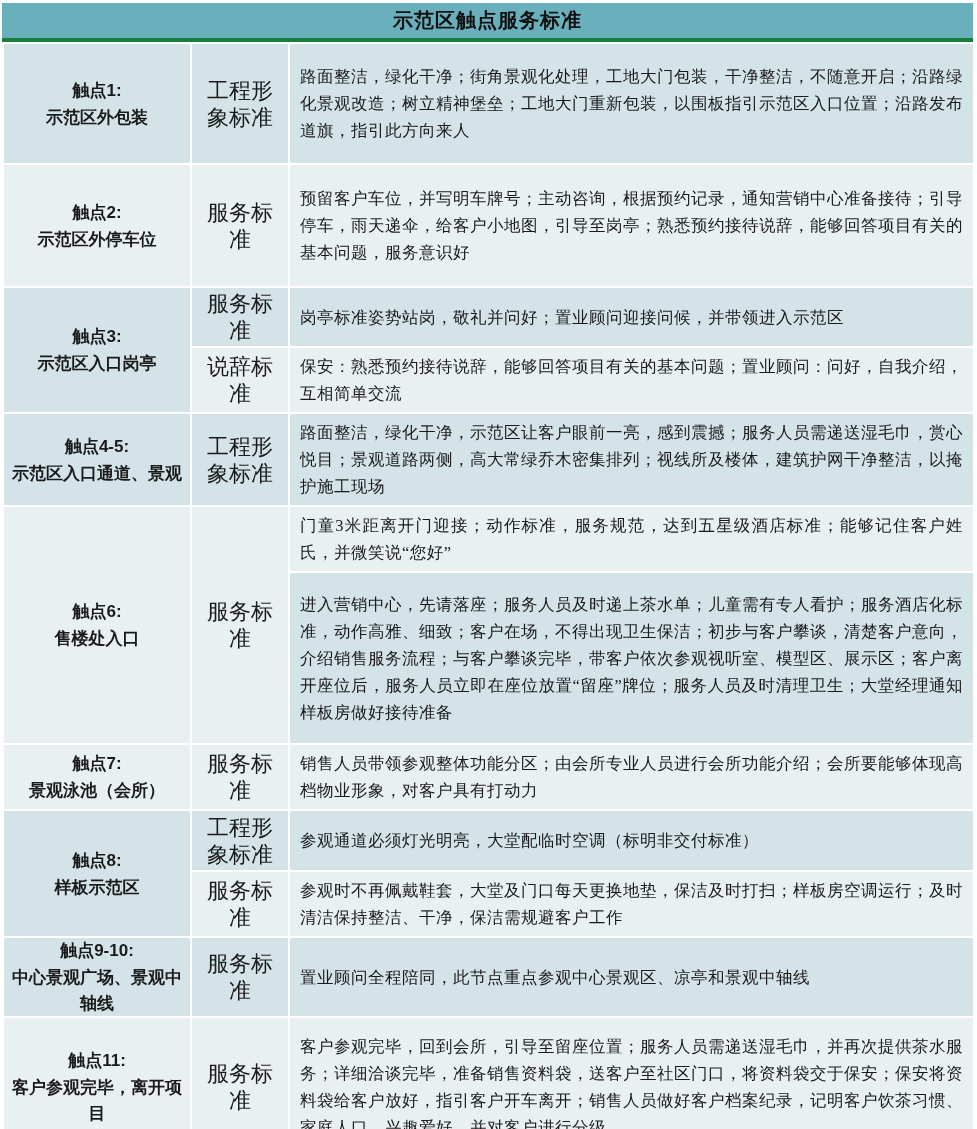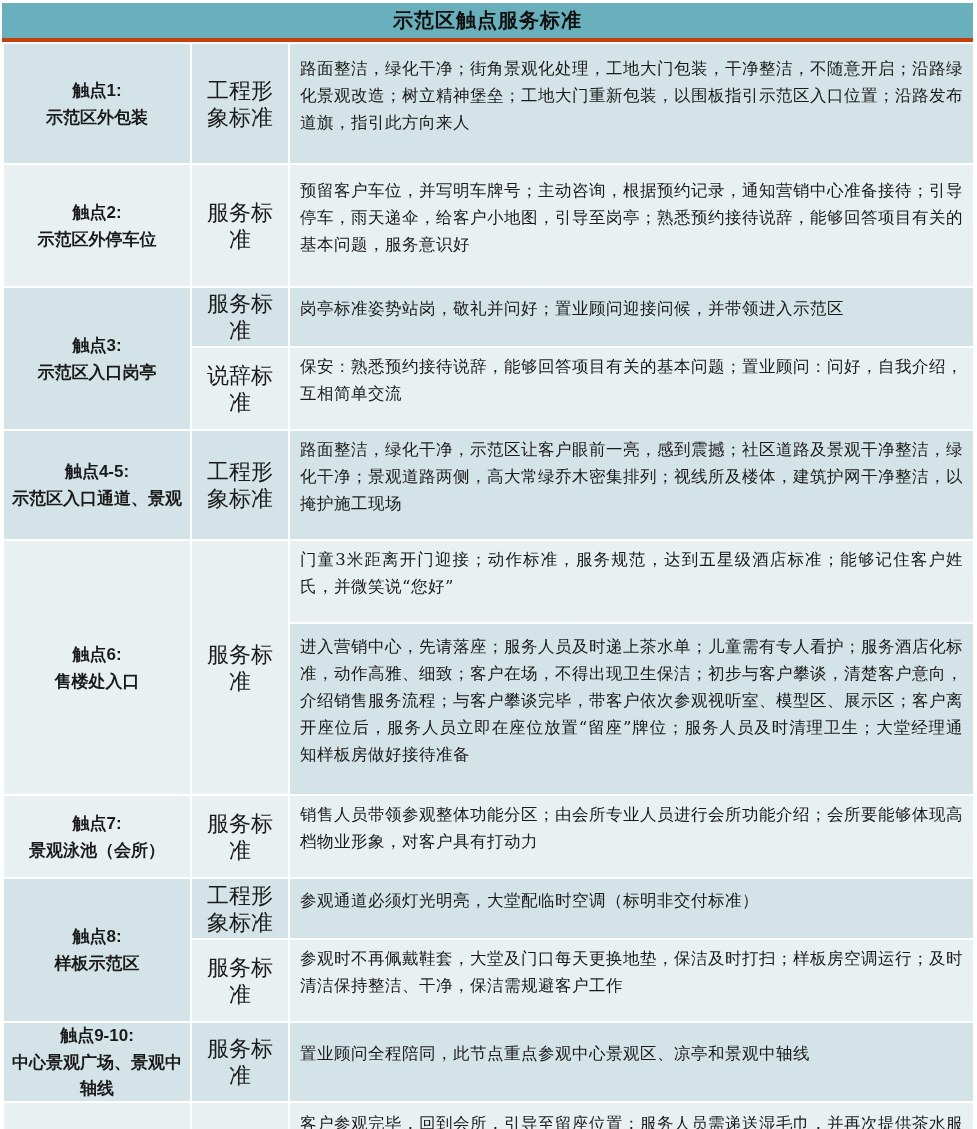--- a/index.html
+++ b/index.html
@@ -1,31 +1,31 @@
 <!DOCTYPE html>
 <html><head>
   <meta charset="utf-8">
   <style>
     html, body { margin: 0; padding: 0; background: #ffffff; }
     body { width: 977px; height: 1129px; position: relative; overflow: hidden;
            font-family: "DejaVu Serif", "Liberation Serif", serif; color: #1a1a1a; }
     .wrap { position: absolute; left: 2px; top: 3px; width: 971px; }
     .title { height: 35px; background: #6aafbc; color: #111; font-size: 20px; font-weight: bold;
              display: flex; align-items: center; justify-content: center; letter-spacing: 1px;
-             border-bottom: 4px solid #c2410c; }
+             border-bottom: 4px solid #15803d; }
     table { border-collapse: collapse; width: 971px; table-layout: fixed; }
     td { border: 2px solid #ffffff; padding: 0; vertical-align: middle; }
     col.c1 { width: 188px; } col.c2 { width: 98px; } col.c3 { width: 685px; }
     .dark { background: #d3e3e7; }
     .light { background: #e9f0f2; }
     .tp { text-align: center; font-weight: bold; font-size: 17px; line-height: 26px; padding: 0 6px; }
     .tp .tp-num { display: block; font-family: "Liberation Sans", "DejaVu Sans", sans-serif; font-weight: bold; }
     .tp .tp-name { display: block; }
     .cat { text-align: center; font-size: 22px; line-height: 27px; padding: 0 14px; }
-    .desc { font-size: 16.5px; line-height: 27px; padding: 5px 10px 22px 10px; text-align: justify; letter-spacing: 0.5px; }
+    .desc { font-size: 16.5px; line-height: 27px; padding: 5px 10px 5px 10px; text-align: justify; letter-spacing: 0.5px; font-family: Liberation Serif, serif; }
   </style>
 </head>
 <body>
 
 <div class="wrap">
   <div class="title">示范区触点服务标准</div>
   <table>
     <colgroup>
         <col class="c1">
         <col class="c2">
@@ -63,21 +63,21 @@
         <td class="cat light">说辞标准</td>
         <td class="desc light">保安：熟悉预约接待说辞，能够回答项目有关的基本问题；置业顾问：问好，自我介绍，互相简单交流</td>
       </tr>
 
       <tr class="dark" style="height:86px">
         <td class="tp">
           <span class="tp-num">触点4-5:</span>
           <span class="tp-name">示范区入口通道、景观</span>
         </td>
         <td class="cat">工程形象标准</td>
-        <td class="desc">路面整洁，绿化干净，示范区让客户眼前一亮，感到震撼；社区道路及景观干净整洁，绿化干净；景观道路两侧，高大常绿乔木密集排列；视线所及楼体，建筑护网干净整洁，以掩护施工现场</td>
+        <td class="desc">路面整洁，绿化干净，示范区让客户眼前一亮，感到震撼；服务人员需递送湿毛巾，赏心悦目；景观道路两侧，高大常绿乔木密集排列；视线所及楼体，建筑护网干净整洁，以掩护施工现场</td>
       </tr>
 
       <tr style="height:62px">
         <td class="tp light" rowspan="2">
           <span class="tp-num">触点6:</span>
           <span class="tp-name">售楼处入口</span>
         </td>
         <td class="cat light" rowspan="2">服务标准</td>
         <td class="desc light">门童3米距离开门迎接；动作标准，服务规范，达到五星级酒店标准；能够记住客户姓氏，并微笑说“您好”</td>
       </tr>

